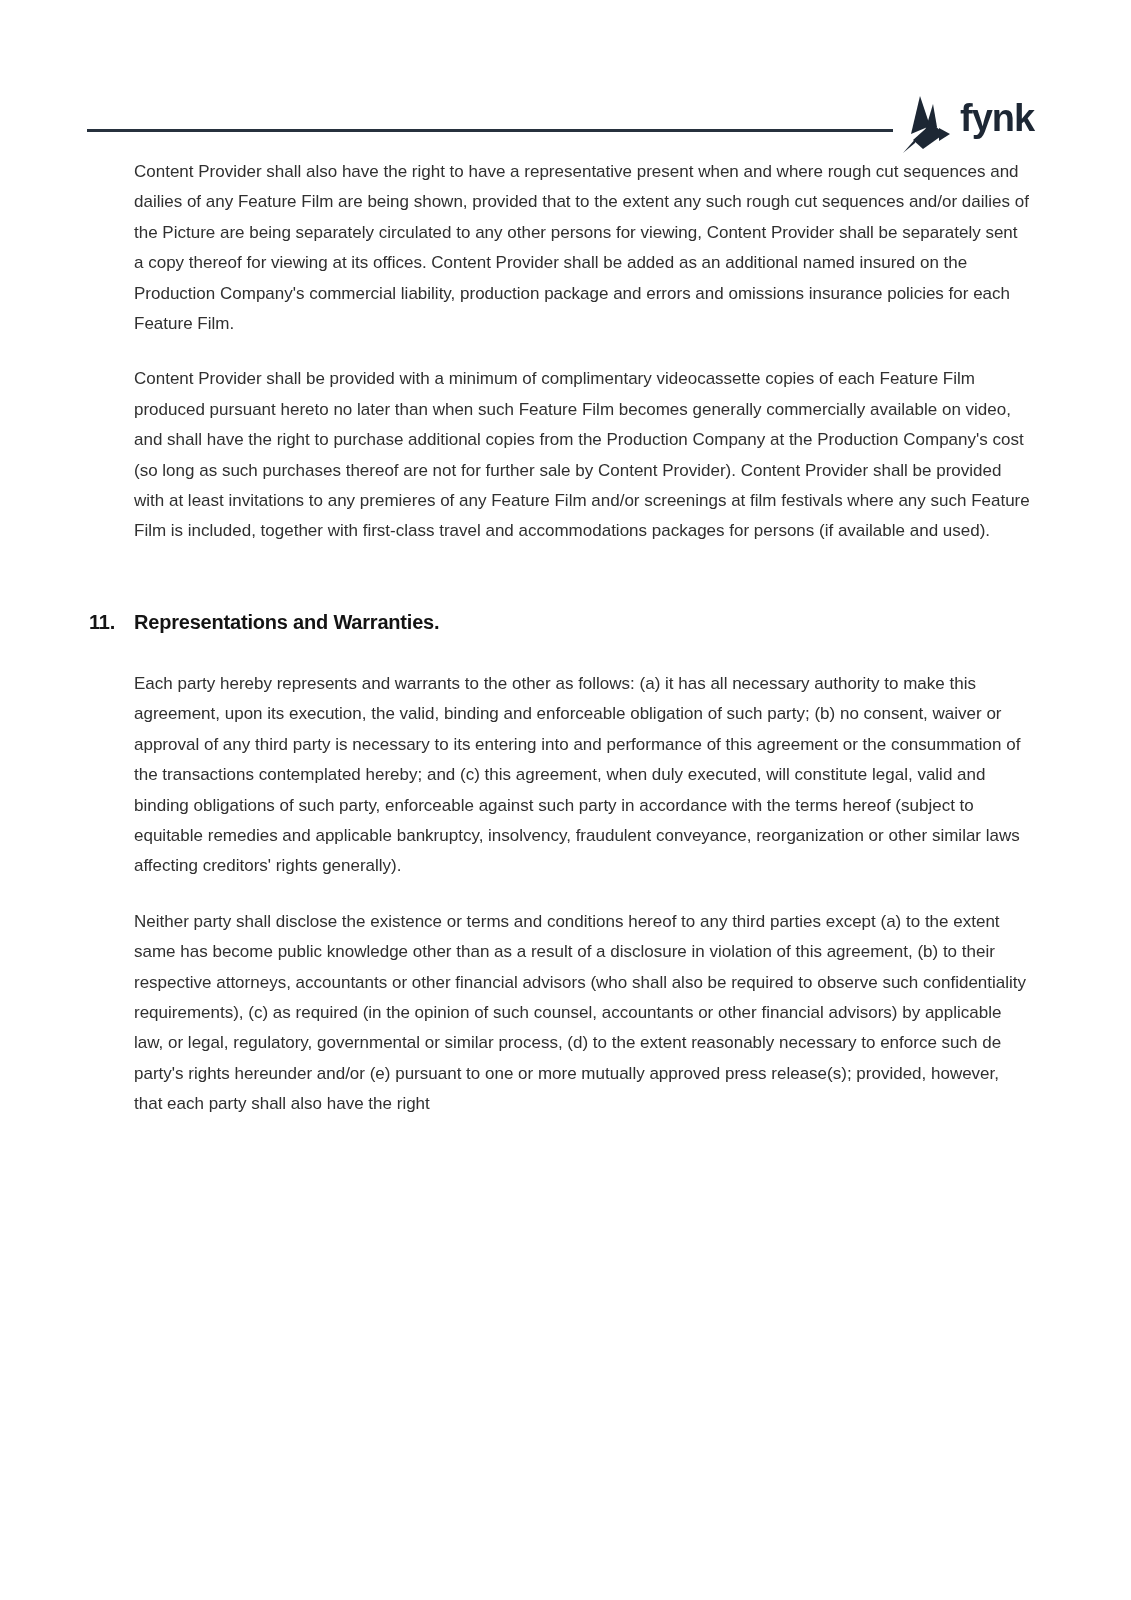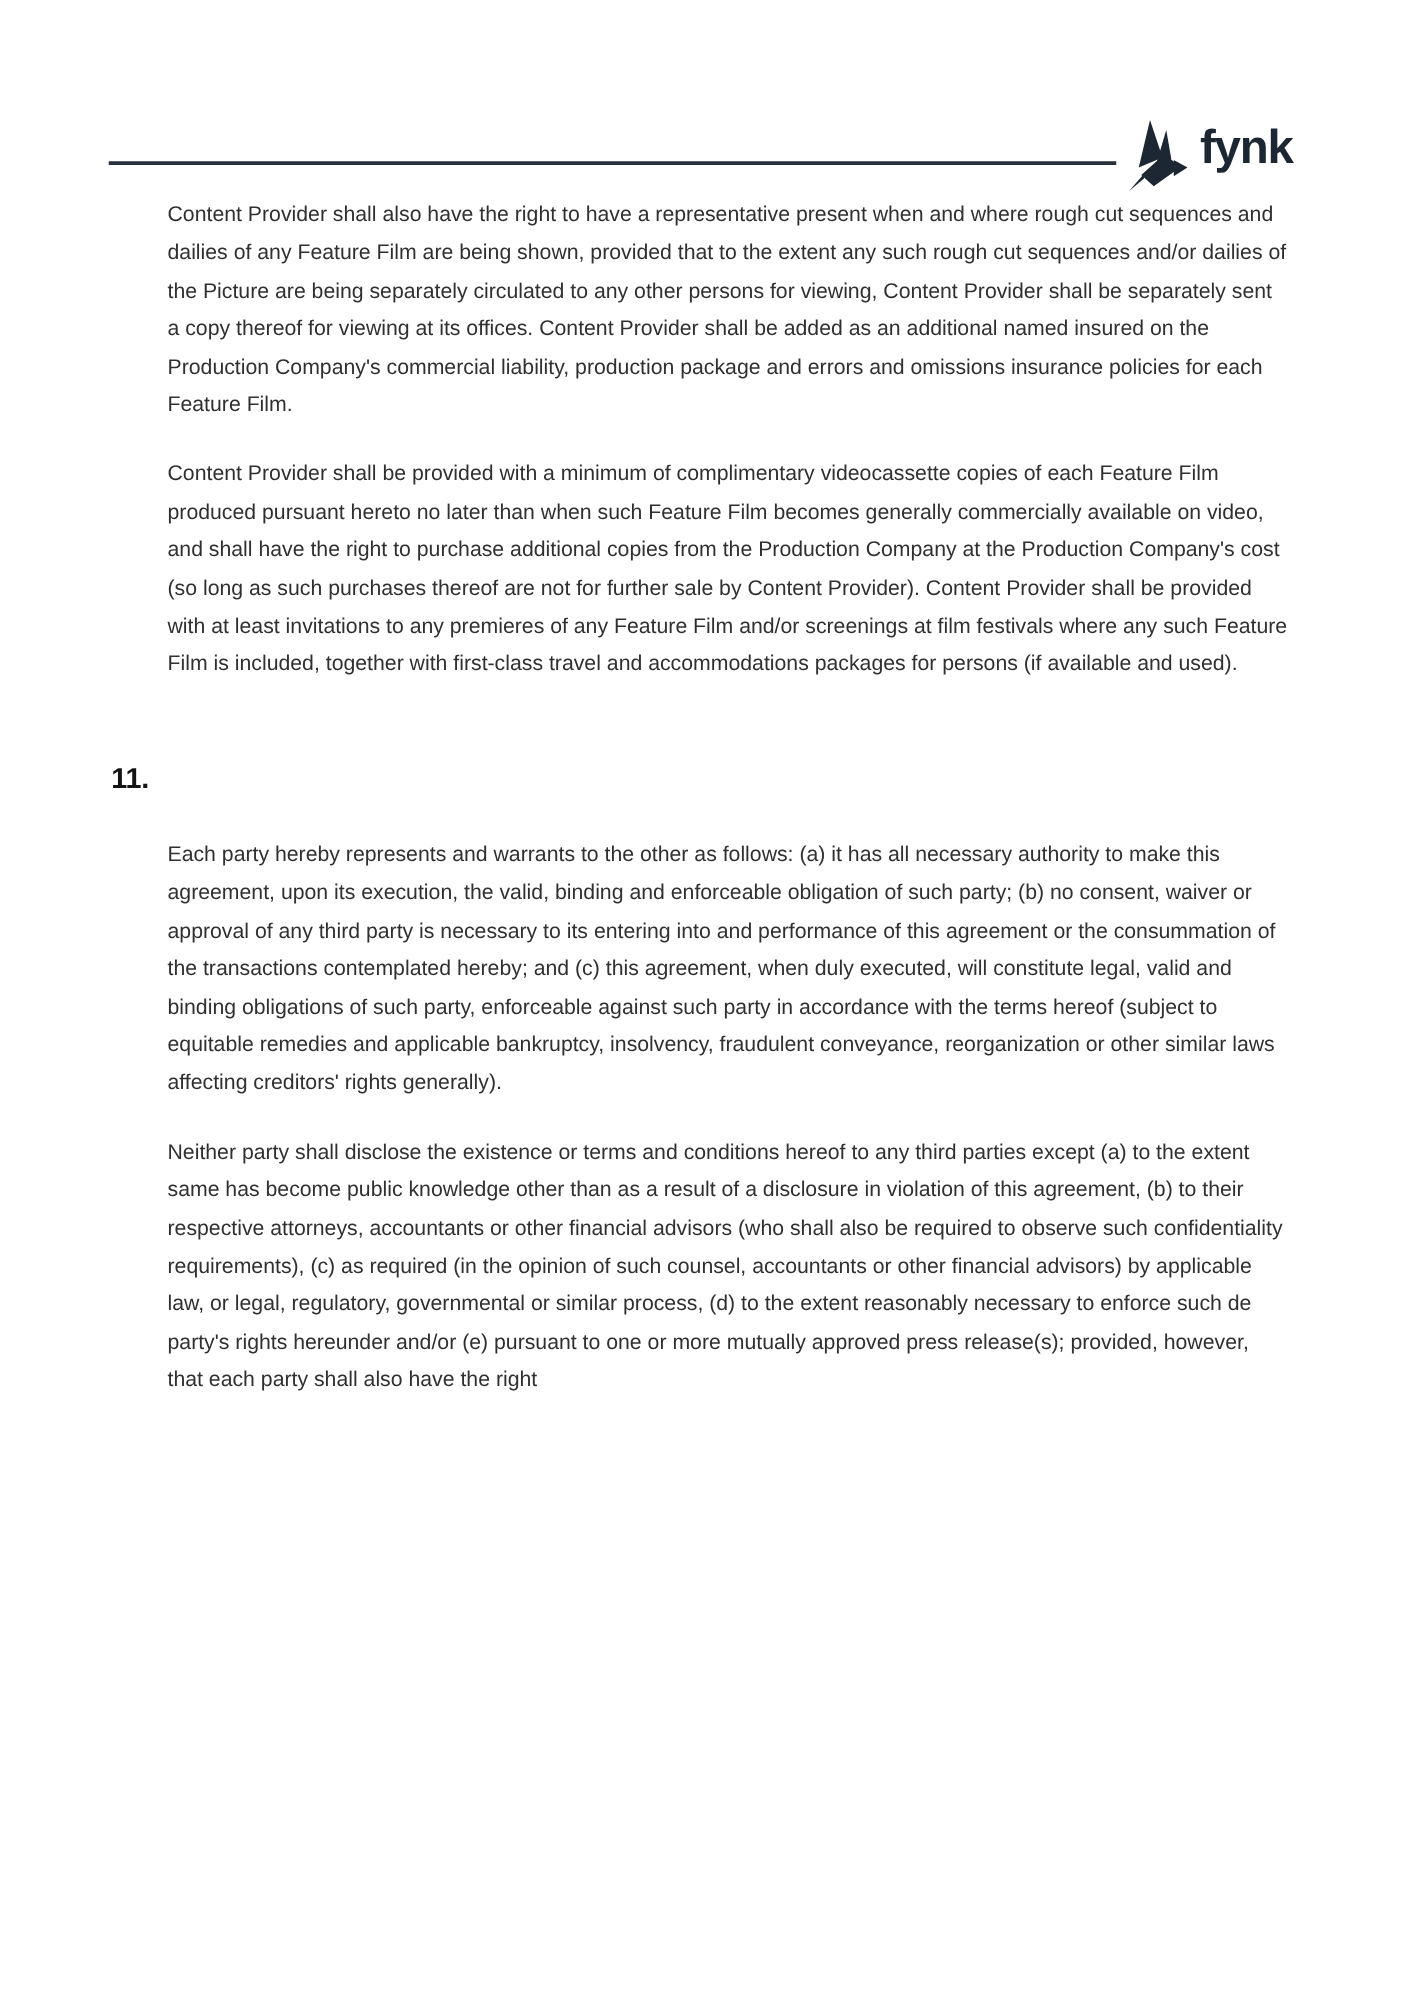--- a/index.html
+++ b/index.html
@@ -50,21 +50,21 @@
   }
   .content p.body {
     font-size: 17px;
     line-height: 30.4px;
     color: #303030;
     margin: 0 0 25px 0;
   }
   h2.section-heading {
     display: flex;
     margin: 58px 0 30px -45px;
-    font-size: 23px;
+    font-size: 20px;
     font-weight: 700;
     line-height: 34px;
     color: #141414;
     letter-spacing: -0.2px;
   }
   h2.section-heading .num {
     width: 45px;
     flex: 0 0 45px;
   }
 
@@ -105,20 +105,21 @@
   </div>
 
   <div class="content">
 
     <p class="body">Content Provider shall also have the right to have a representative present when and where rough cut sequences and dailies of any Feature Film are being shown, provided that to the extent any such rough cut sequences and/or dailies of the Picture are being separately circulated to any other persons for viewing, Content Provider shall be separately sent a copy thereof for viewing at its offices. Content Provider shall be added as an additional named insured on the Production Company's commercial liability, production package and errors and omissions insurance policies for each Feature Film.</p>
 
     <p class="body">Content Provider shall be provided with a minimum of complimentary videocassette copies of each Feature Film produced pursuant hereto no later than when such Feature Film becomes generally commercially available on video, and shall have the right to purchase additional copies from the Production Company at the Production Company's cost (so long as such purchases thereof are not for further sale by Content Provider). Content Provider shall be provided with at least invitations to any premieres of any Feature Film and/or screenings at film festivals where any such Feature Film is included, together with first-class travel and accommodations packages for persons (if available and used).</p>
 
     <h2 class="section-heading">
       <span class="num">11.</span>
+      <span class="title">Representations and Warranties.</span>
     </h2>
 
     <p class="body">Each party hereby represents and warrants to the other as follows: (a) it has all necessary authority to make this agreement, upon its execution, the valid, binding and enforceable obligation of such party; (b) no consent, waiver or approval of any third party is necessary to its entering into and performance of this agreement or the consummation of the transactions contemplated hereby; and (c) this agreement, when duly executed, will constitute legal, valid and binding obligations of such party, enforceable against such party in accordance with the terms hereof (subject to equitable remedies and applicable bankruptcy, insolvency, fraudulent conveyance, reorganization or other similar laws affecting creditors' rights generally).</p>
 
 
     <p class="body">Neither party shall disclose the existence or terms and conditions hereof to any third parties except (a) to the extent same has become public knowledge other than as a result of a disclosure in violation of this agreement, (b) to their respective attorneys, accountants or other financial advisors (who shall also be required to observe such confidentiality requirements), (c) as required (in the opinion of such counsel, accountants or other financial advisors) by applicable law, or legal, regulatory, governmental or similar process, (d) to the extent reasonably necessary to enforce such de party's rights hereunder and/or (e) pursuant to one or more mutually approved press release(s); provided, however, that each party shall also have the right</p>
 
   </div>
 
   <div class="footer-rule"></div>

